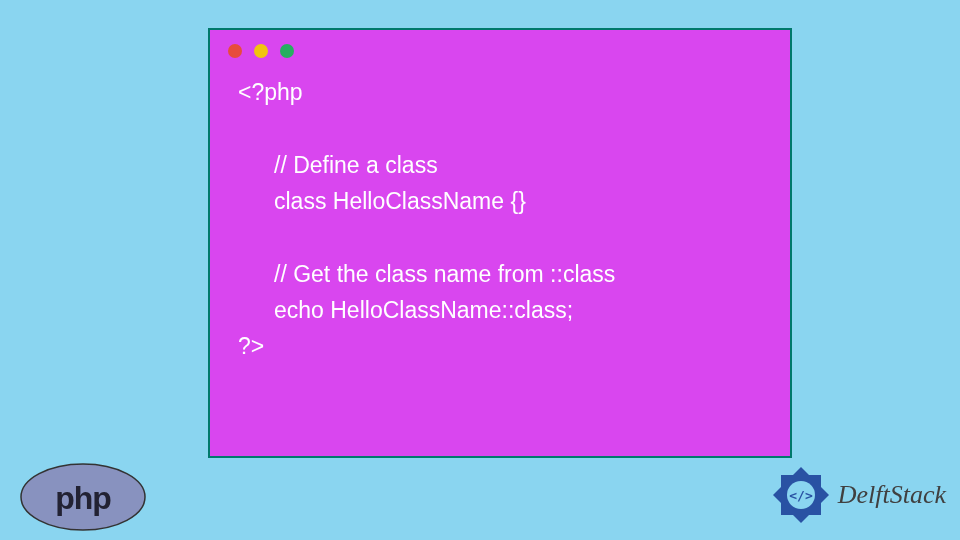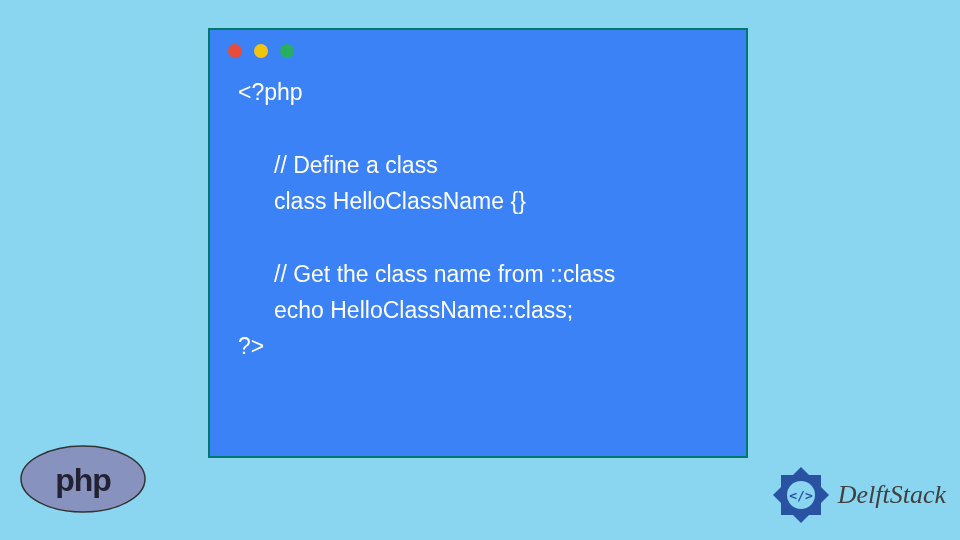--- a/index.html
+++ b/index.html
@@ -8,23 +8,23 @@
       height: 540px;
       background: #8AD5F0;
       font-family: Arial, Helvetica, sans-serif;
       position: relative;
       overflow: hidden;
     }
     .code-window {
       position: absolute;
       left: 208px;
       top: 28px;
-      width: 540px;
+      width: 584px;
       height: 430px;
-      background: #3b82f6;
+      background: #d946ef;
       border: 2px solid #00796B;
     }
     .window-controls {
       display: flex;
       gap: 12px;
       padding: 14px 18px 8px 18px;
     }
     .dot {
       width: 14px;
       height: 14px;
@@ -38,21 +38,21 @@
       color: #FFFFFF;
       font-size: 23px;
       line-height: 1.58;
       font-family: Arial, sans-serif;
     }
     .code-line { white-space: pre; }
     .indent { padding-left: 36px; }
     .php-logo {
       position: absolute;
       left: 18px;
-      bottom: 26px;
+      bottom: 8px;
       width: 130px;
       height: 70px;
     }
     .php-logo svg { width: 100%; height: 100%; }
     .delftstack {
       position: absolute;
       right: 14px;
       bottom: 14px;
       display: flex;
       align-items: center;

